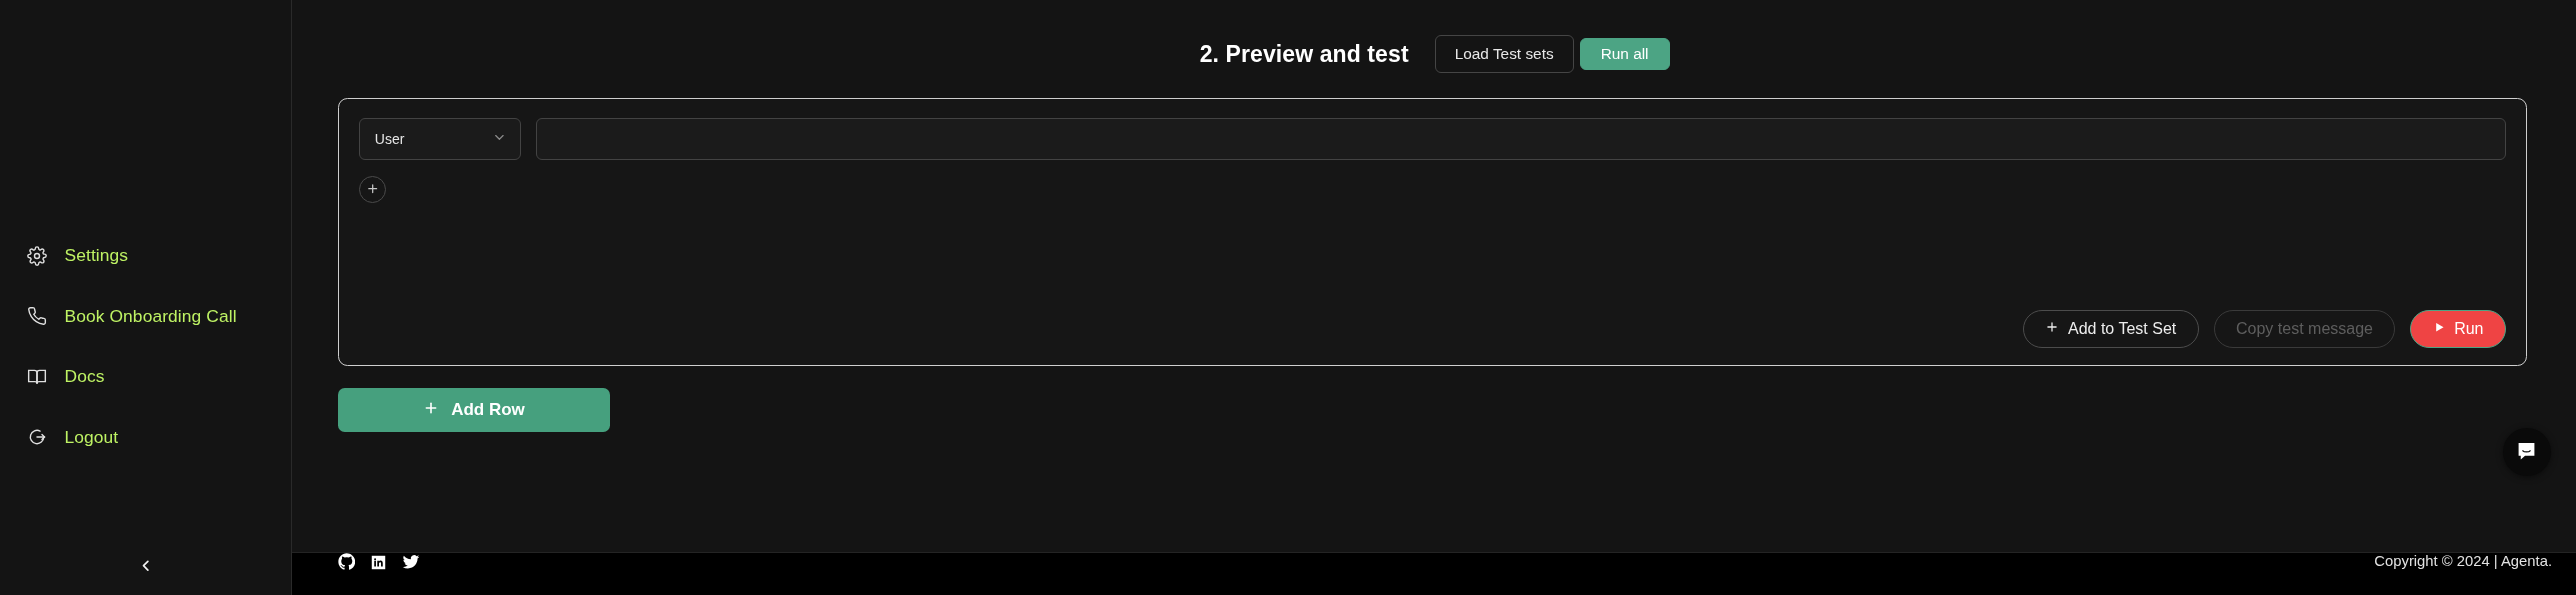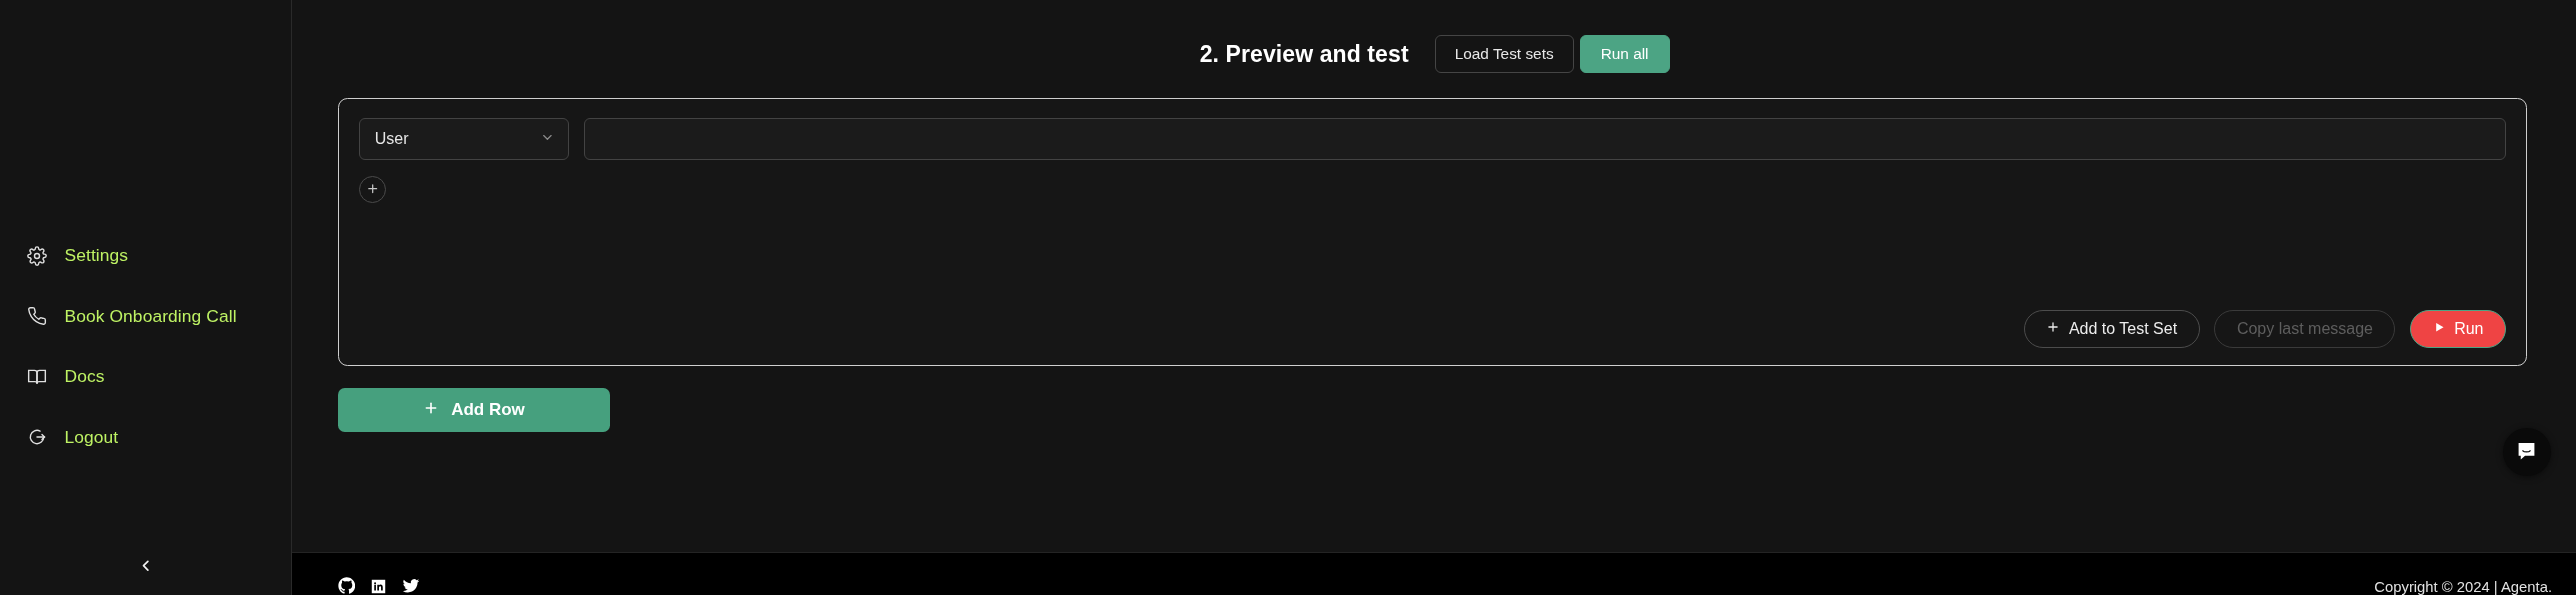--- a/index.html
+++ b/index.html
@@ -120,21 +120,21 @@
     font-family: "Liberation Sans", sans-serif;
   }
   .btn-outline {
     height: 38px;
     padding: 0 19px;
     background: transparent;
     border: 0.7px solid #454545;
     color: #e8e8e8;
   }
   .btn-primary {
-    height: 38px;
+    height: 32px;
     padding: 0 20px;
     background: #4ca484;
     border: 0.7px solid #4ca484;
     color: #ffffff;
   }
 
   
   .chat-card {
     margin: 25px 19px 0 19px;
     border: 0.7px solid #cfcfcf;
@@ -149,31 +149,31 @@
     font-weight: bold;
     color: #f0f0f0;
     margin-bottom: 18px;
   }
   .chat-row {
     display: flex;
     align-items: center;
     gap: 14.8px;
   }
   .role-select {
-    width: 210px;
+    width: 162px;
     height: 42px;
     border: 0.7px solid #434343;
     border-radius: 6px;
     background: #1b1b1b;
     display: flex;
     align-items: center;
     justify-content: space-between;
     padding: 0 13.4px 0 14.8px;
     color: #e6e6e6;
-    font-size: 16px;
+    font-size: 14px;
     cursor: pointer;
   }
   .msg-input {
     flex: 1 1 auto;
     height: 42px;
     border: 0.7px solid #434343;
     border-radius: 6px;
     background: #1b1b1b;
     color: #e6e6e6;
     font-size: 16px;
@@ -252,21 +252,21 @@
     font-family: "Liberation Sans", sans-serif;
   }
 
   
   .footer {
     flex: 0 0 43px;
     height: 43px;
     background: #000000;
     border-top: 0.7px solid #242424;
     display: flex;
-    align-items: flex-end;
+    align-items: flex-start;
     justify-content: space-between;
     padding: 0 24px 0 46px;
   }
   .footer-socials { display: flex; align-items: center; gap: 14.8px; }
   .social-icon { cursor: pointer; display: flex; align-items: center; }
   .footer-copy { font-size: 14.8px; color: #e2e2e2; white-space: nowrap; }
 
   
   .intercom-launcher {
     position: absolute;
@@ -382,21 +382,21 @@
             <span>
               <svg width="14" height="14" viewBox="0 0 24 24" fill="none" stroke="#ededed" stroke-width="2.2" stroke-linecap="round">
                 <line x1="12" y1="5" x2="12" y2="19"></line>
                 <line x1="5" y1="12" x2="19" y2="12"></line>
               </svg>
             </span>
             <span>Add to Test Set</span>
           </button>
 
           <button class="btn-pill disabled" disabled="">
-            <span>Copy last message</span>
+            <span>Copy test message</span>
           </button>
 
           <button class="btn-pill green">
             <span>
               <svg width="12.7" height="12.7" viewBox="0 0 24 24" fill="#ffffff" stroke="none">
                 <polygon points="6 4 20 12 6 20"></polygon>
               </svg>
             </span>
             <span>Run</span>
           </button>

